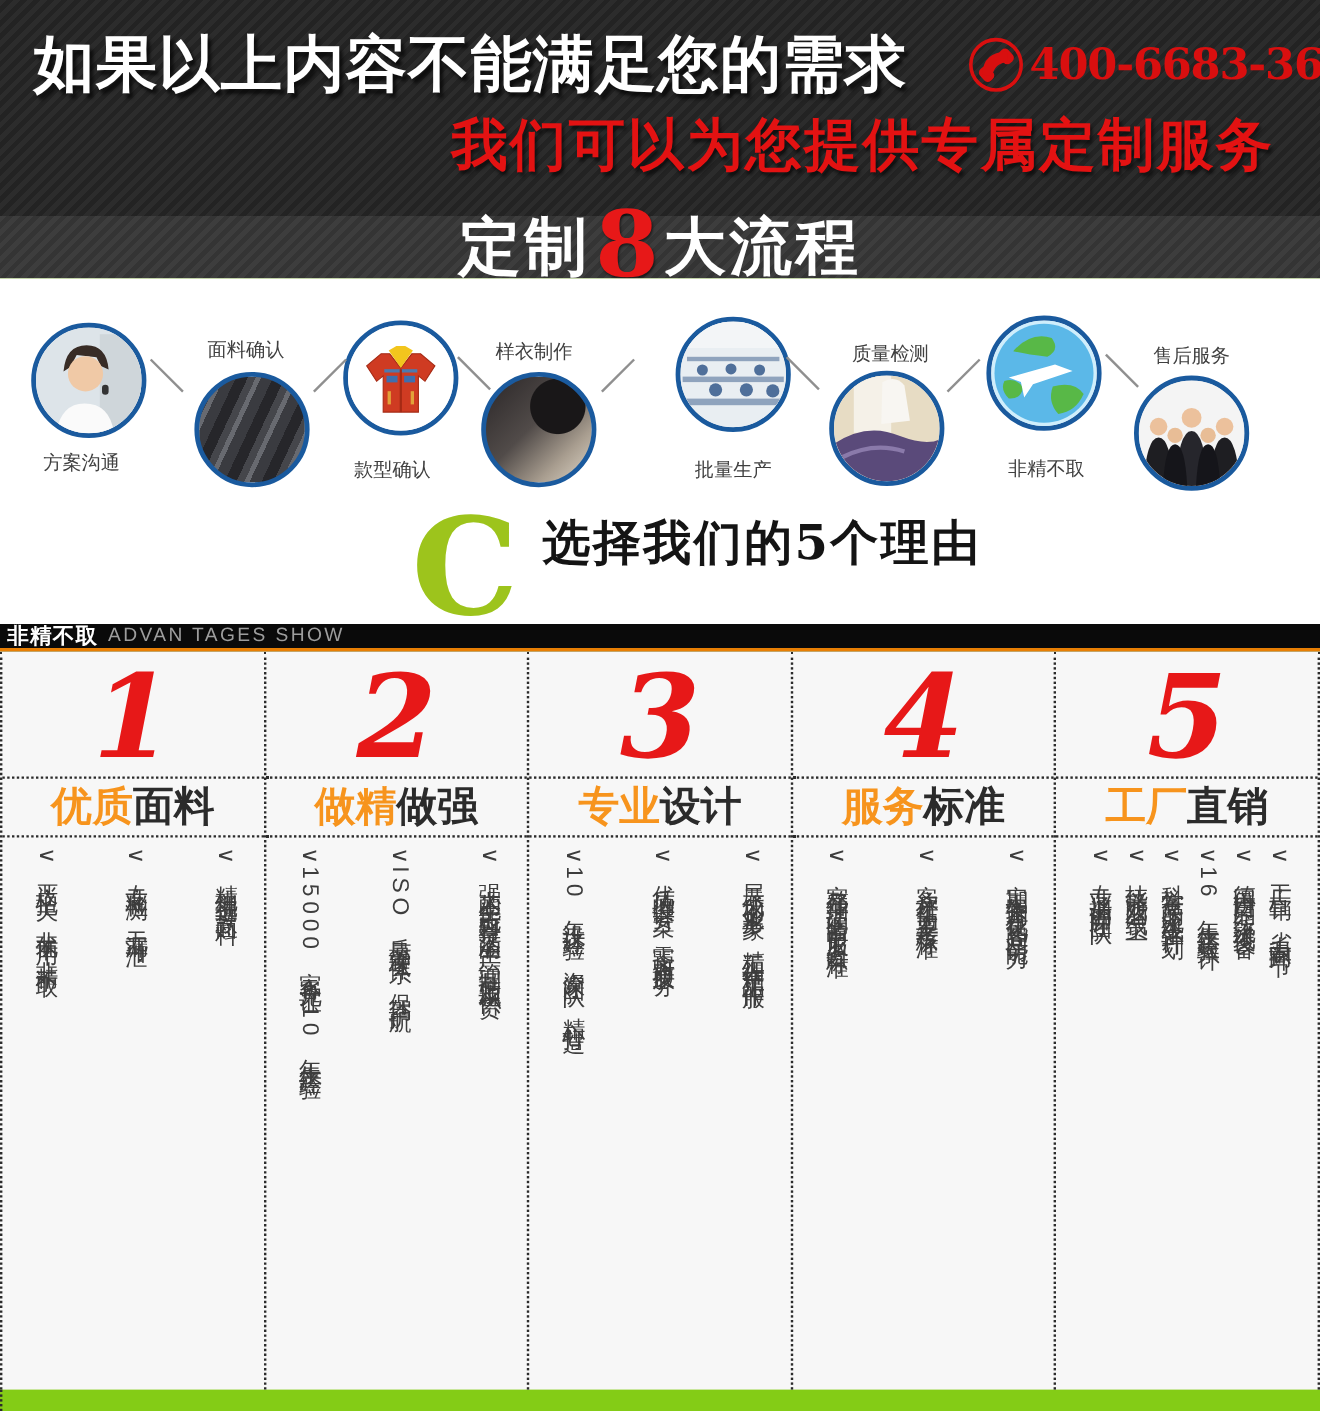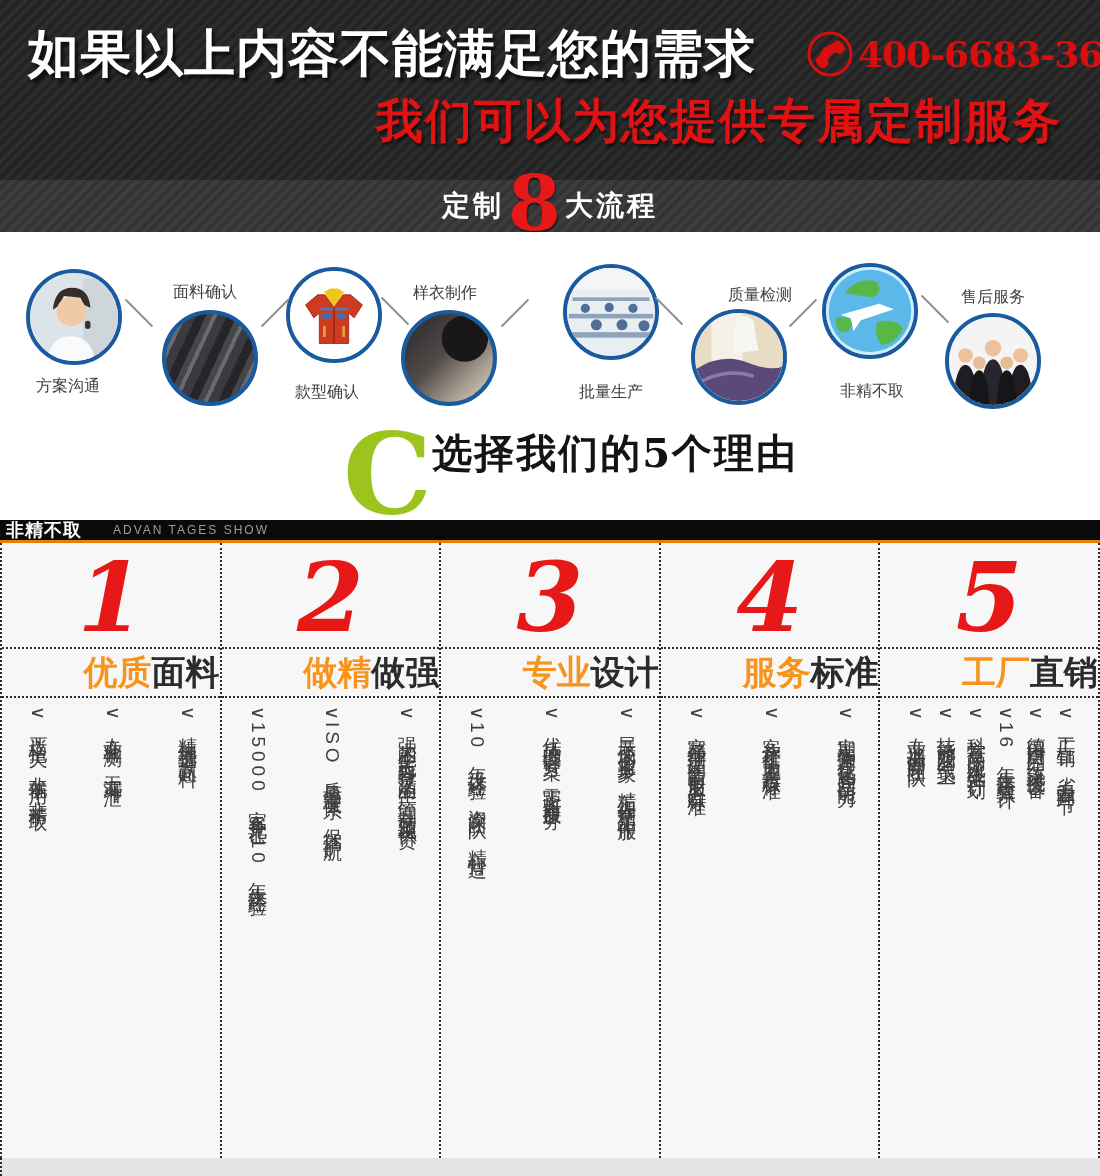--- a/index.html
+++ b/index.html
@@ -1,35 +1,35 @@
 <!DOCTYPE html>
 <html><head>
 <meta charset="utf-8">
 <style>
   html,body{margin:0;padding:0;background:#fff;}
-  #page{position:relative;width:1100px;height:1176px;overflow:hidden;background:#e5e5e5;
+  #page{position:relative;width:1100px;height:1176px;overflow:hidden;background:#84cc16;
         font-family:"Liberation Sans",sans-serif;}
 
   
   .banner{position:absolute;left:0;top:0;width:1100px;height:180px;
     background:repeating-linear-gradient(135deg,#2c2c2c 0 4px,#232323 4px 8px);}
   .headline{position:absolute;left:28px;top:20px;width:790px;font-size:51px;font-weight:bold;
     color:#fff;letter-spacing:1px;text-shadow:3px 4px 3px rgba(0,0,0,.65);white-space:nowrap;}
   .phone{position:absolute;left:806px;top:30px;display:flex;align-items:center;gap:4px;cursor:pointer;}
   .phone-icon{width:48px;height:48px;display:block;}
   .phone-num{font-family:"DejaVu Serif",serif;font-weight:bold;font-size:36px;color:#d90f0f;
     letter-spacing:-1px;white-space:nowrap;}
   .subline{position:absolute;right:38px;top:90px;font-size:47px;font-weight:bold;color:#e31212;
     letter-spacing:2px;text-shadow:2px 3px 3px rgba(0,0,0,.55);white-space:nowrap;}
 
   
   .flow-bar{position:absolute;left:0;top:180px;width:1100px;height:52px;
     background:repeating-linear-gradient(135deg,#3d3d3d 0 4px,#343434 4px 8px);
     display:flex;align-items:center;justify-content:center;}
-  .flow-bar .w{font-size:28px;font-weight:bold;color:#fff;letter-spacing:3px;}
+  .flow-bar .w{font-size:52px;font-weight:bold;color:#fff;letter-spacing:3px;}
   .flow-num{font-family:"DejaVu Serif",serif;font-size:76px;font-weight:bold;color:#e71818;
     line-height:40px;margin:0 4px;position:relative;top:-2px;text-shadow:1px 2px 2px rgba(0,0,0,.5);}
 
   
   .process{position:absolute;left:0;top:232px;width:1100px;height:198px;background:#fff;}
   .circle{position:absolute;width:96px;height:96px;border-radius:50%;border:4px solid #1a5a9e;
     box-sizing:border-box;overflow:hidden;background:#eee;}
   .circle svg{display:block;width:100%;height:100%;}
   .p2{background:repeating-linear-gradient(115deg,#26262a 0 9px,#45464b 9px 15px,#686a70 15px 19px,#3a3b40 19px 28px);}
   .p4{background:radial-gradient(circle at 68% 28%,#191718 0 26%,rgba(0,0,0,0) 27%),
@@ -37,41 +37,41 @@
   .step-label{position:absolute;width:130px;text-align:center;font-size:16px;color:#404040;}
   .conn{position:absolute;width:38px;height:0;border-top:2px solid #8f8f8f;}
   .conn.down{transform:rotate(45deg);}
   .conn.up{transform:rotate(-45deg);}
 
   
   .choose{position:absolute;left:0;top:430px;width:1100px;height:90px;background:#fff;}
   .choose-wrap{position:absolute;left:343px;top:2px;display:flex;align-items:flex-start;}
   .c-letter{font-family:"DejaVu Serif",serif;font-weight:bold;font-size:112px;line-height:84px;
     color:#9dc41c;}
-  .choose-right{margin-left:0;}
+  .choose-right{margin-left:20px;}
   .choose-cn{font-family:"DejaVu Serif",serif;font-weight:bold;font-size:40px;line-height:42px;
     color:#141414;letter-spacing:2px;white-space:nowrap;}
   .choose-en{font-family:"DejaVu Serif",serif;font-weight:bold;font-size:47px;line-height:44px;
     color:#f0831c;letter-spacing:5px;word-spacing:40px;white-space:nowrap;}
 
   
   .adv-bar{position:absolute;left:0;top:520px;width:1100px;height:20px;background:#0a0a0a;
     border-bottom:3px solid #e87f04;display:flex;align-items:center;gap:8px;padding-left:6px;
     box-sizing:content-box;}
   .adv-cn{font-size:18px;font-weight:bold;color:#fff;letter-spacing:1px;}
-  .adv-en{font-size:12px;color:#9d9d9d;letter-spacing:2px;margin-left:23px;}
+  .adv-en{font-size:16px;color:#9d9d9d;letter-spacing:2px;}
 
   
   .grid{position:absolute;left:0;top:543px;width:1100px;height:615px;background:#f7f7f7;
     display:flex;border-left:2px dotted #2b2b2b;box-sizing:border-box;}
   .col{width:220px;box-sizing:border-box;border-right:2px dotted #2b2b2b;display:flex;
     flex-direction:column;}
   .num{height:104px;line-height:110px;text-align:center;font-family:"DejaVu Serif",serif;
     font-style:italic;font-weight:bold;font-size:96px;color:#e71818;}
-  .head{height:47px;line-height:47px;text-align:right;font-size:34px;font-weight:bold;
+  .head{height:47px;line-height:47px;text-align:center;font-size:34px;font-weight:bold;
     border-top:2px dotted #2b2b2b;border-bottom:2px dotted #2b2b2b;white-space:nowrap;color:#2b2b2b;}
   .head .accent{color:#f7941d;}
   .items{flex:1;display:flex;flex-direction:row-reverse;justify-content:space-between;
     padding:8px 20px 0 24px;}
   .v-item{writing-mode:vertical-rl;font-size:19px;letter-spacing:4px;color:#3d3d3d;
     line-height:24px;}
   .v-item .chk{letter-spacing:2px;}
   .left-tail{position:absolute;left:0;top:1158px;height:18px;width:0;border-left:2px dotted #2b2b2b;}
 </style>
 </head>
@@ -192,21 +192,21 @@
     <div class="conn up" style="left:496px;top:80px;"></div>
     <div class="conn down" style="left:650px;top:78px;"></div>
     <div class="conn up" style="left:784px;top:80px;"></div>
     <div class="conn down" style="left:916px;top:76px;"></div>
 
     <div class="step-label" style="left:3px;top:144px;">方案沟通</div>
     <div class="step-label" style="left:140px;top:50px;">面料确认</div>
     <div class="step-label" style="left:262px;top:150px;">款型确认</div>
     <div class="step-label" style="left:380px;top:51px;">样衣制作</div>
     <div class="step-label" style="left:546px;top:150px;">批量生产</div>
-    <div class="step-label" style="left:695px;top:53px;font-family:Liberation Serif, serif;">质量检测</div>
+    <div class="step-label" style="left:677px;top:53px;font-family:Liberation Serif, serif;">质量检测</div>
     <div class="step-label" style="left:807px;top:149px;">非精不取</div>
     <div class="step-label" style="left:928px;top:55px;">售后服务</div>
   </section>
 
   <section class="choose">
     <div class="choose-wrap">
       <span class="c-letter">C</span>
       <div class="choose-right">
         <div class="choose-cn">选择我们的5个理由</div>
       </div>

